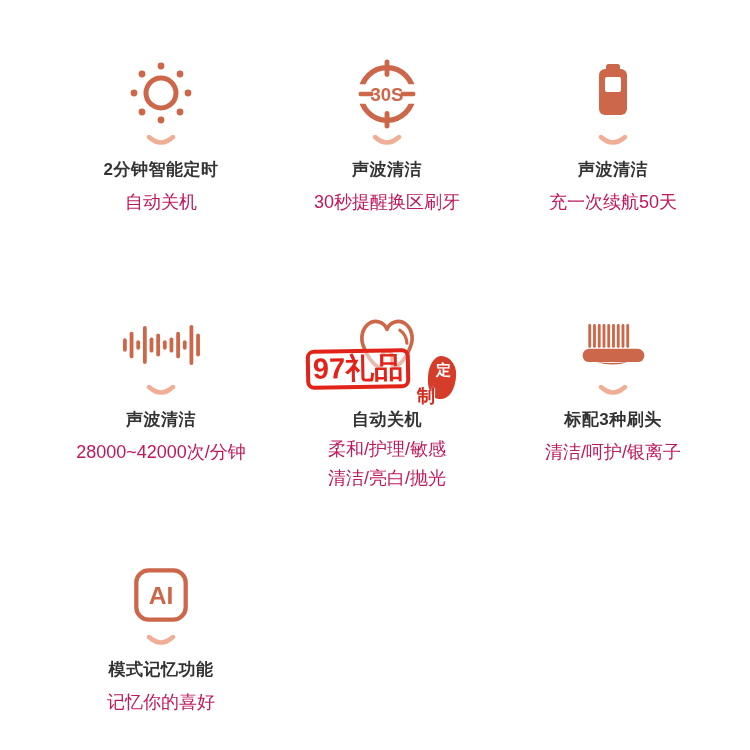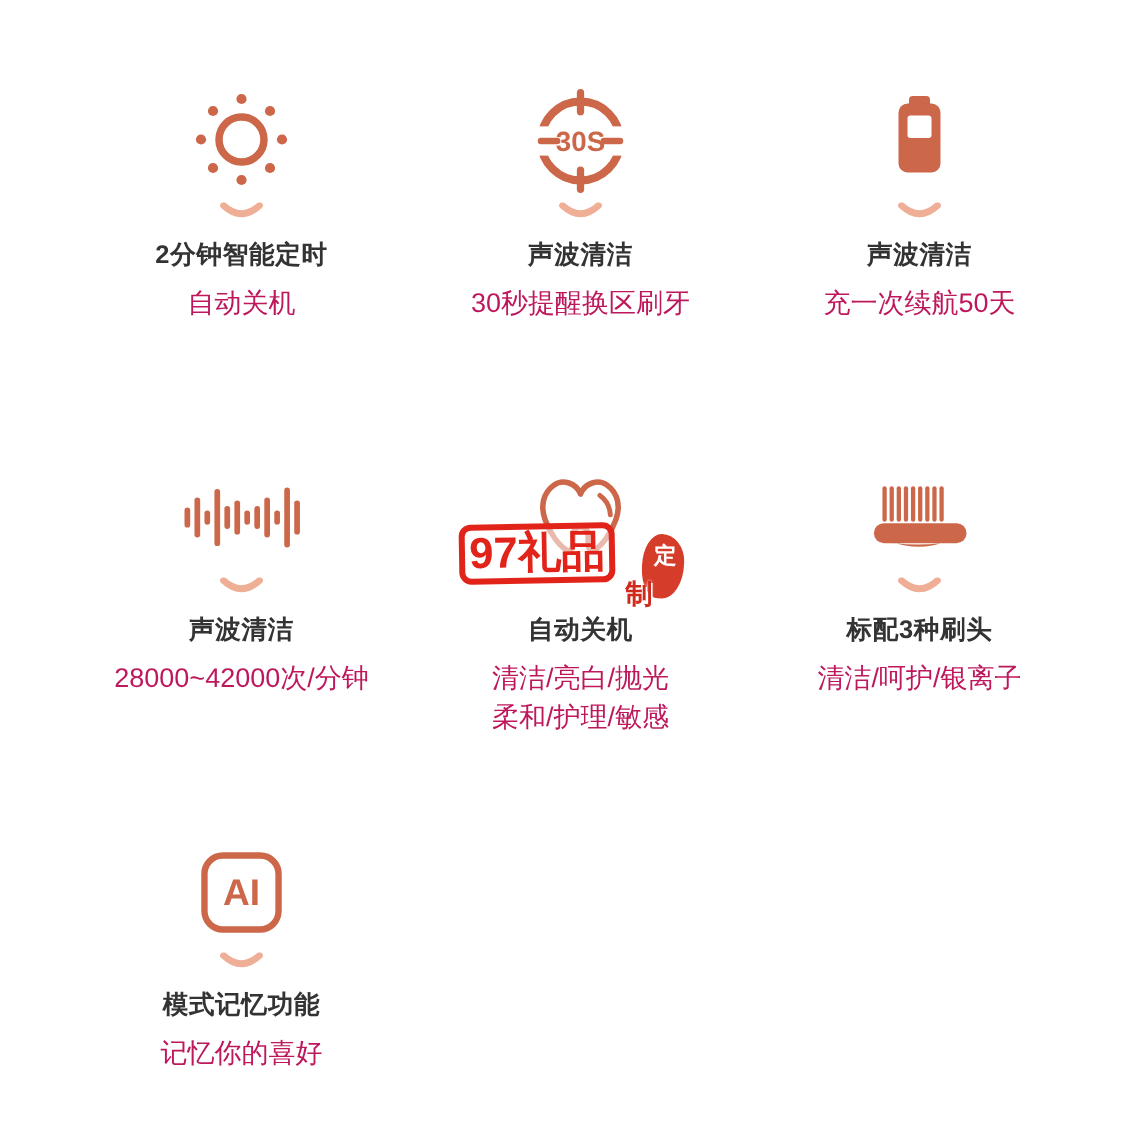--- a/index.html
+++ b/index.html
@@ -150,22 +150,22 @@
         <path d="M40,22 C37,14 27,11 21,15.5 C13,21 11,31 14.5,40.5 C18,50.5 24.5,59 29.5,62 C32.5,63.8 34.5,61.8 34.5,57.5 L34.5,52 C34.5,48 37,45.8 40,45.8 C43,45.8 45.5,48 45.5,52 L45.5,57.5 C45.5,61.8 47.5,63.8 50.5,62 C55.5,59 62,50.5 65.5,40.5 C69,31 67,21 59,15.5 C53,11 43,14 40,22 Z" fill="none" stroke="#cc674a" stroke-width="4" stroke-linejoin="round"></path>
         <path d="M54,23 Q61,28 61.5,37" fill="none" stroke="#cc674a" stroke-width="3.5" stroke-linecap="round"></path>
       </svg>
     </div>
     <div class="arc hidden">
       <svg width="30" height="13" viewBox="0 0 30 13">
           <path d="M3,2 Q15,13 27,2" fill="none" stroke="#efae96" stroke-width="4.5" stroke-linecap="round"></path>
         </svg>
     </div>
     <div class="title">自动关机</div>
+    <div class="sub sub2">柔和/护理/敏感</div>
     <div class="sub">清洁/亮白/抛光</div>
-    <div class="sub sub2">柔和/护理/敏感</div>
   </div>
 
 
   <div class="cell">
     <div class="icon-area">
       <svg width="76" height="76" viewBox="0 0 80 80">
         <g fill="#cc674a">
           <rect x="14" y="18" width="3" height="25" rx="1.5"></rect>
           <rect x="19" y="18" width="3" height="25" rx="1.5"></rect>
           <rect x="24" y="18" width="3" height="25" rx="1.5"></rect>

